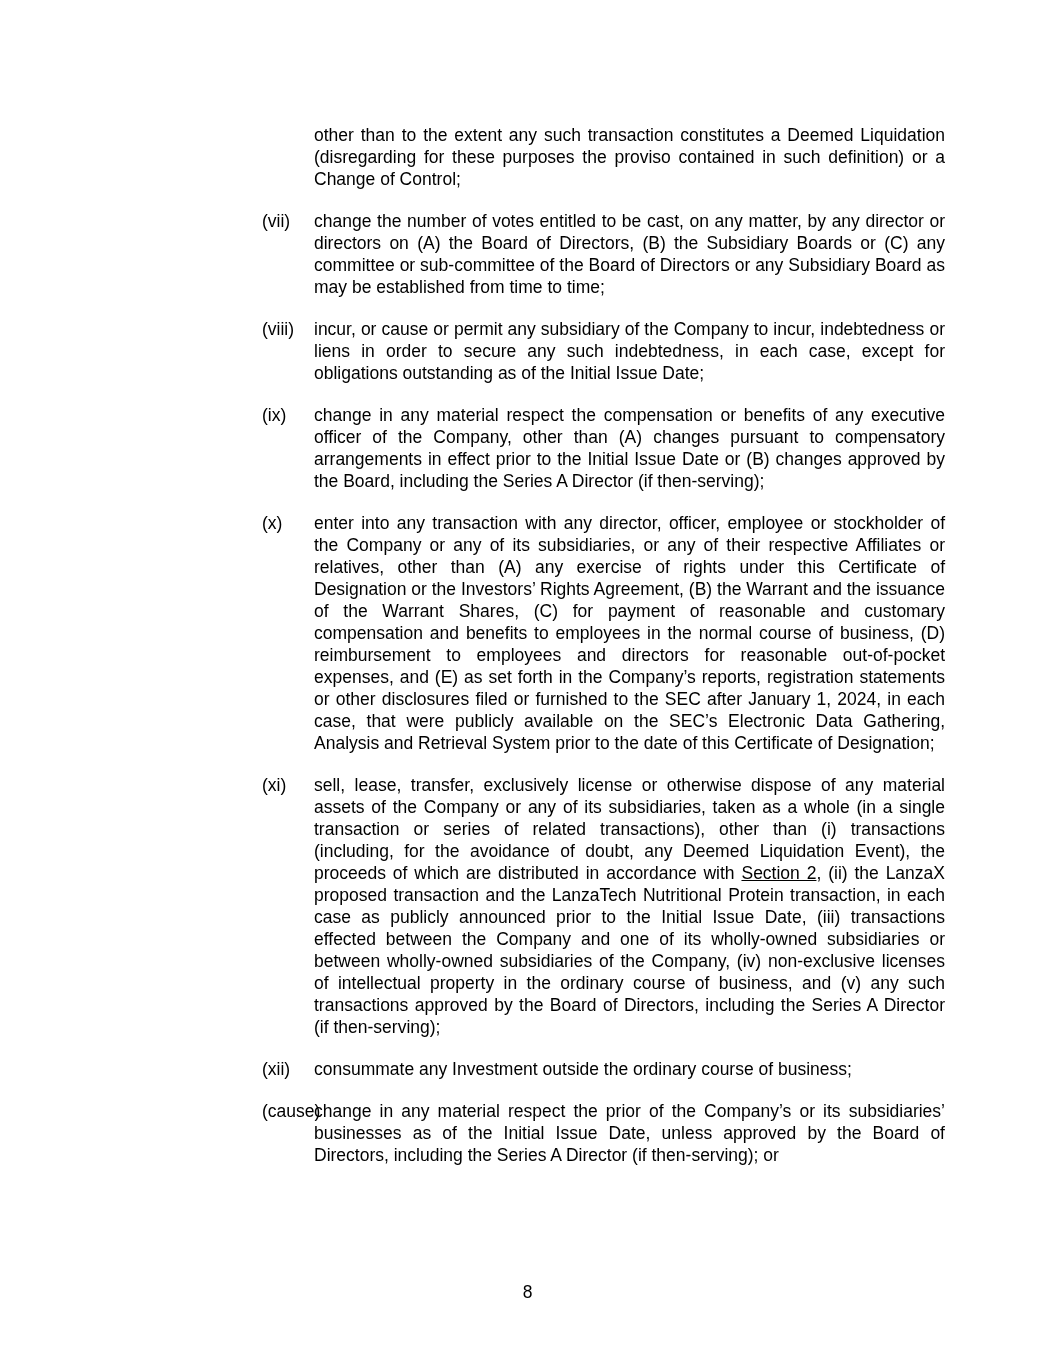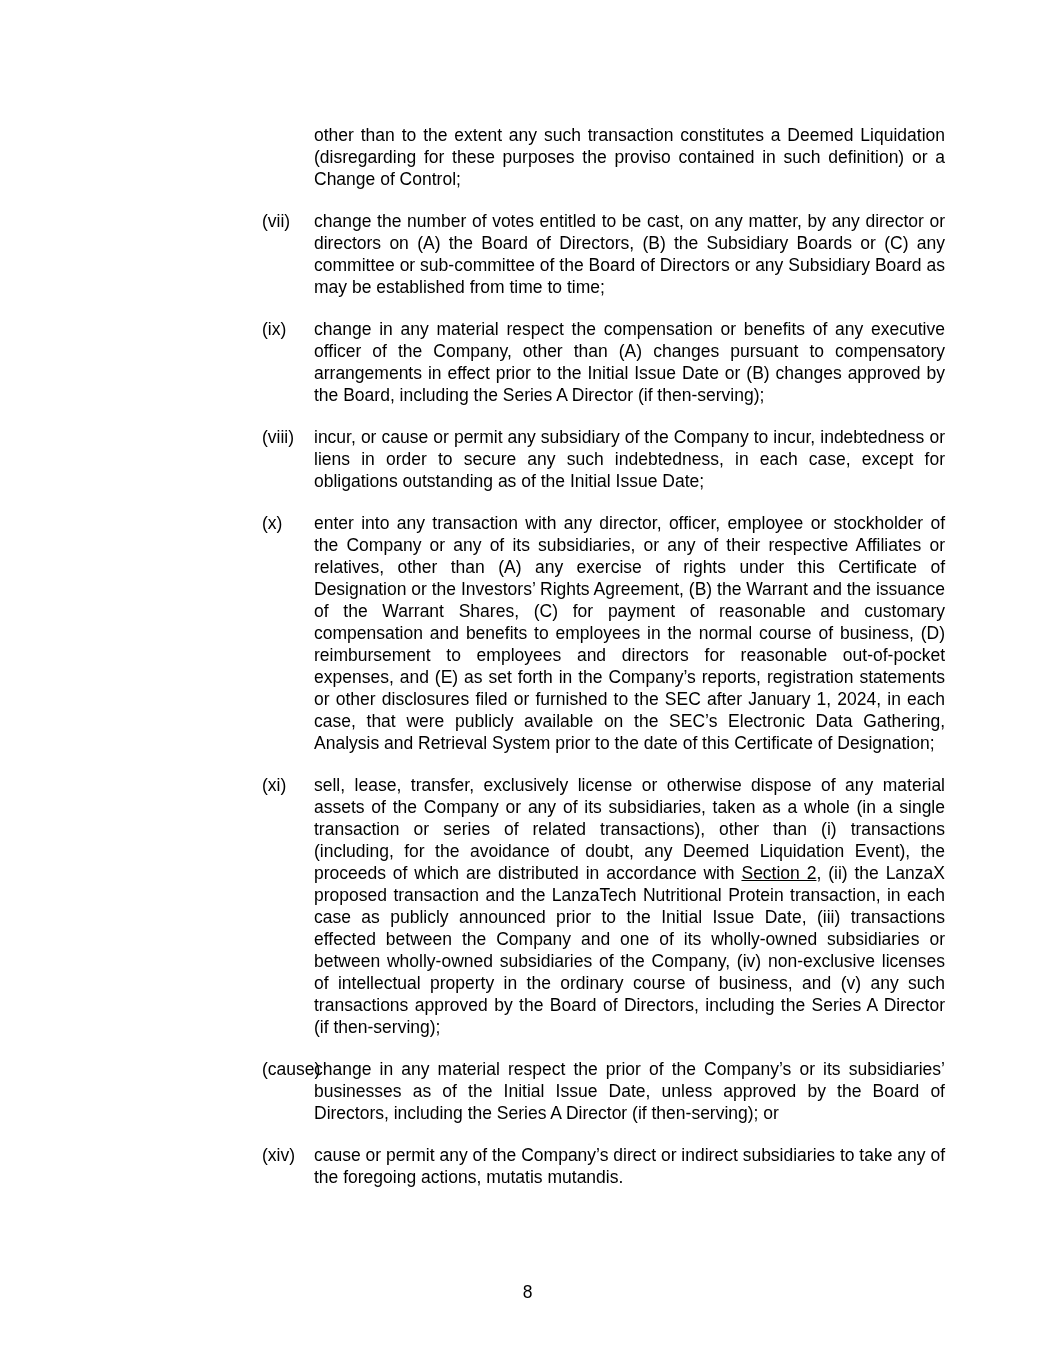--- a/index.html
+++ b/index.html
@@ -57,38 +57,38 @@
     <div class="clause">
       <span class="clause-num"></span>
       <div class="clause-body" id="continuation-body"><span>other than to the extent any such transaction constitutes a Deemed Liquidation (disregarding for these purposes the proviso contained in such definition) or a Change of Control;</span></div>
     </div>
 
   <div class="clause">
         <span class="clause-num">(vii)</span>
         <div class="clause-body"><span>change the number of votes entitled to be cast, on any matter, by any director or directors on (A) the Board of Directors, (B) the Subsidiary Boards or (C) any committee or sub-committee of the Board of Directors or any Subsidiary Board as may be established from time to time;</span></div>
       </div>
       <div class="clause">
+        <span class="clause-num">(viii)</span>
+        <div class="clause-body"><span>incur, or cause or permit any subsidiary of the Company to incur, indebtedness or liens in order to secure any such indebtedness, in each case, except for obligations outstanding as of the Initial Issue Date;</span></div>
+      </div>
+      <div class="clause">
         <span class="clause-num">(ix)</span>
         <div class="clause-body"><span>change in any material respect the compensation or benefits of any executive officer of the Company, other than (A) changes pursuant to compensatory arrangements in effect prior to the Initial Issue Date or (B) changes approved by the Board, including the Series A Director (if then-serving);</span></div>
-      </div>
-      <div class="clause">
-        <span class="clause-num">(viii)</span>
-        <div class="clause-body"><span>incur, or cause or permit any subsidiary of the Company to incur, indebtedness or liens in order to secure any such indebtedness, in each case, except for obligations outstanding as of the Initial Issue Date;</span></div>
       </div>
       <div class="clause">
         <span class="clause-num">(x)</span>
         <div class="clause-body"><span>enter into any transaction with any director, officer, employee or stockholder of the Company or any of its subsidiaries, or any of their respective Affiliates or relatives, other than (A) any exercise of rights under this Certificate of Designation or the Investors’ Rights Agreement, (B) the Warrant and the issuance of the Warrant Shares, (C) for payment of reasonable and customary compensation and benefits to employees in the normal course of business, (D) reimbursement to employees and directors for reasonable out-of-pocket expenses, and (E) as set forth in the Company’s reports, registration statements or other disclosures filed or furnished to the SEC after January 1, 2024, in each case, that were publicly available on the SEC’s Electronic Data Gathering, Analysis and Retrieval System prior to the date of this Certificate of Designation;</span></div>
       </div>
       <div class="clause">
         <span class="clause-num">(xi)</span>
         <div class="clause-body"><span>sell, lease, transfer, exclusively license or otherwise dispose of any material assets of the Company or any of its subsidiaries, taken as a whole (in a single transaction or series of related transactions), other than (i) transactions (including, for the avoidance of doubt, any Deemed Liquidation Event), the proceeds of which are distributed in accordance with </span><span class="underline">Section 2</span><span>, (ii) the LanzaX proposed transaction and the LanzaTech Nutritional Protein transaction, in each case as publicly announced prior to the Initial Issue Date, (iii) transactions effected between the Company and one of its wholly-owned subsidiaries or between wholly-owned subsidiaries of the Company, (iv) non-exclusive licenses of intellectual property in the ordinary course of business, and (v) any such transactions approved by the Board of Directors, including the Series A Director (if then-serving);</span></div>
       </div>
       <div class="clause">
+        <span class="clause-num">(xii)</span>
+        <div class="clause-body"><span>consummate any Investment outside the ordinary course of business;</span></div>
+      </div>
+      <div class="clause">
         <span class="clause-num">(cause)</span>
         <div class="clause-body"><span>change in any material respect the prior of the Company’s or its subsidiaries’ businesses as of the Initial Issue Date, unless approved by the Board of Directors, including the Series A Director (if then-serving); or</span></div>
-      </div>
-      <div class="clause">
-        <span class="clause-num">(xiv)</span>
-        <div class="clause-body"><span>cause or permit any of the Company’s direct or indirect subsidiaries to take any of the foregoing actions, mutatis mutandis.</span></div>
       </div>
     </div>
   <div class="page-number">8</div>
 </div>
 
 </body></html>

